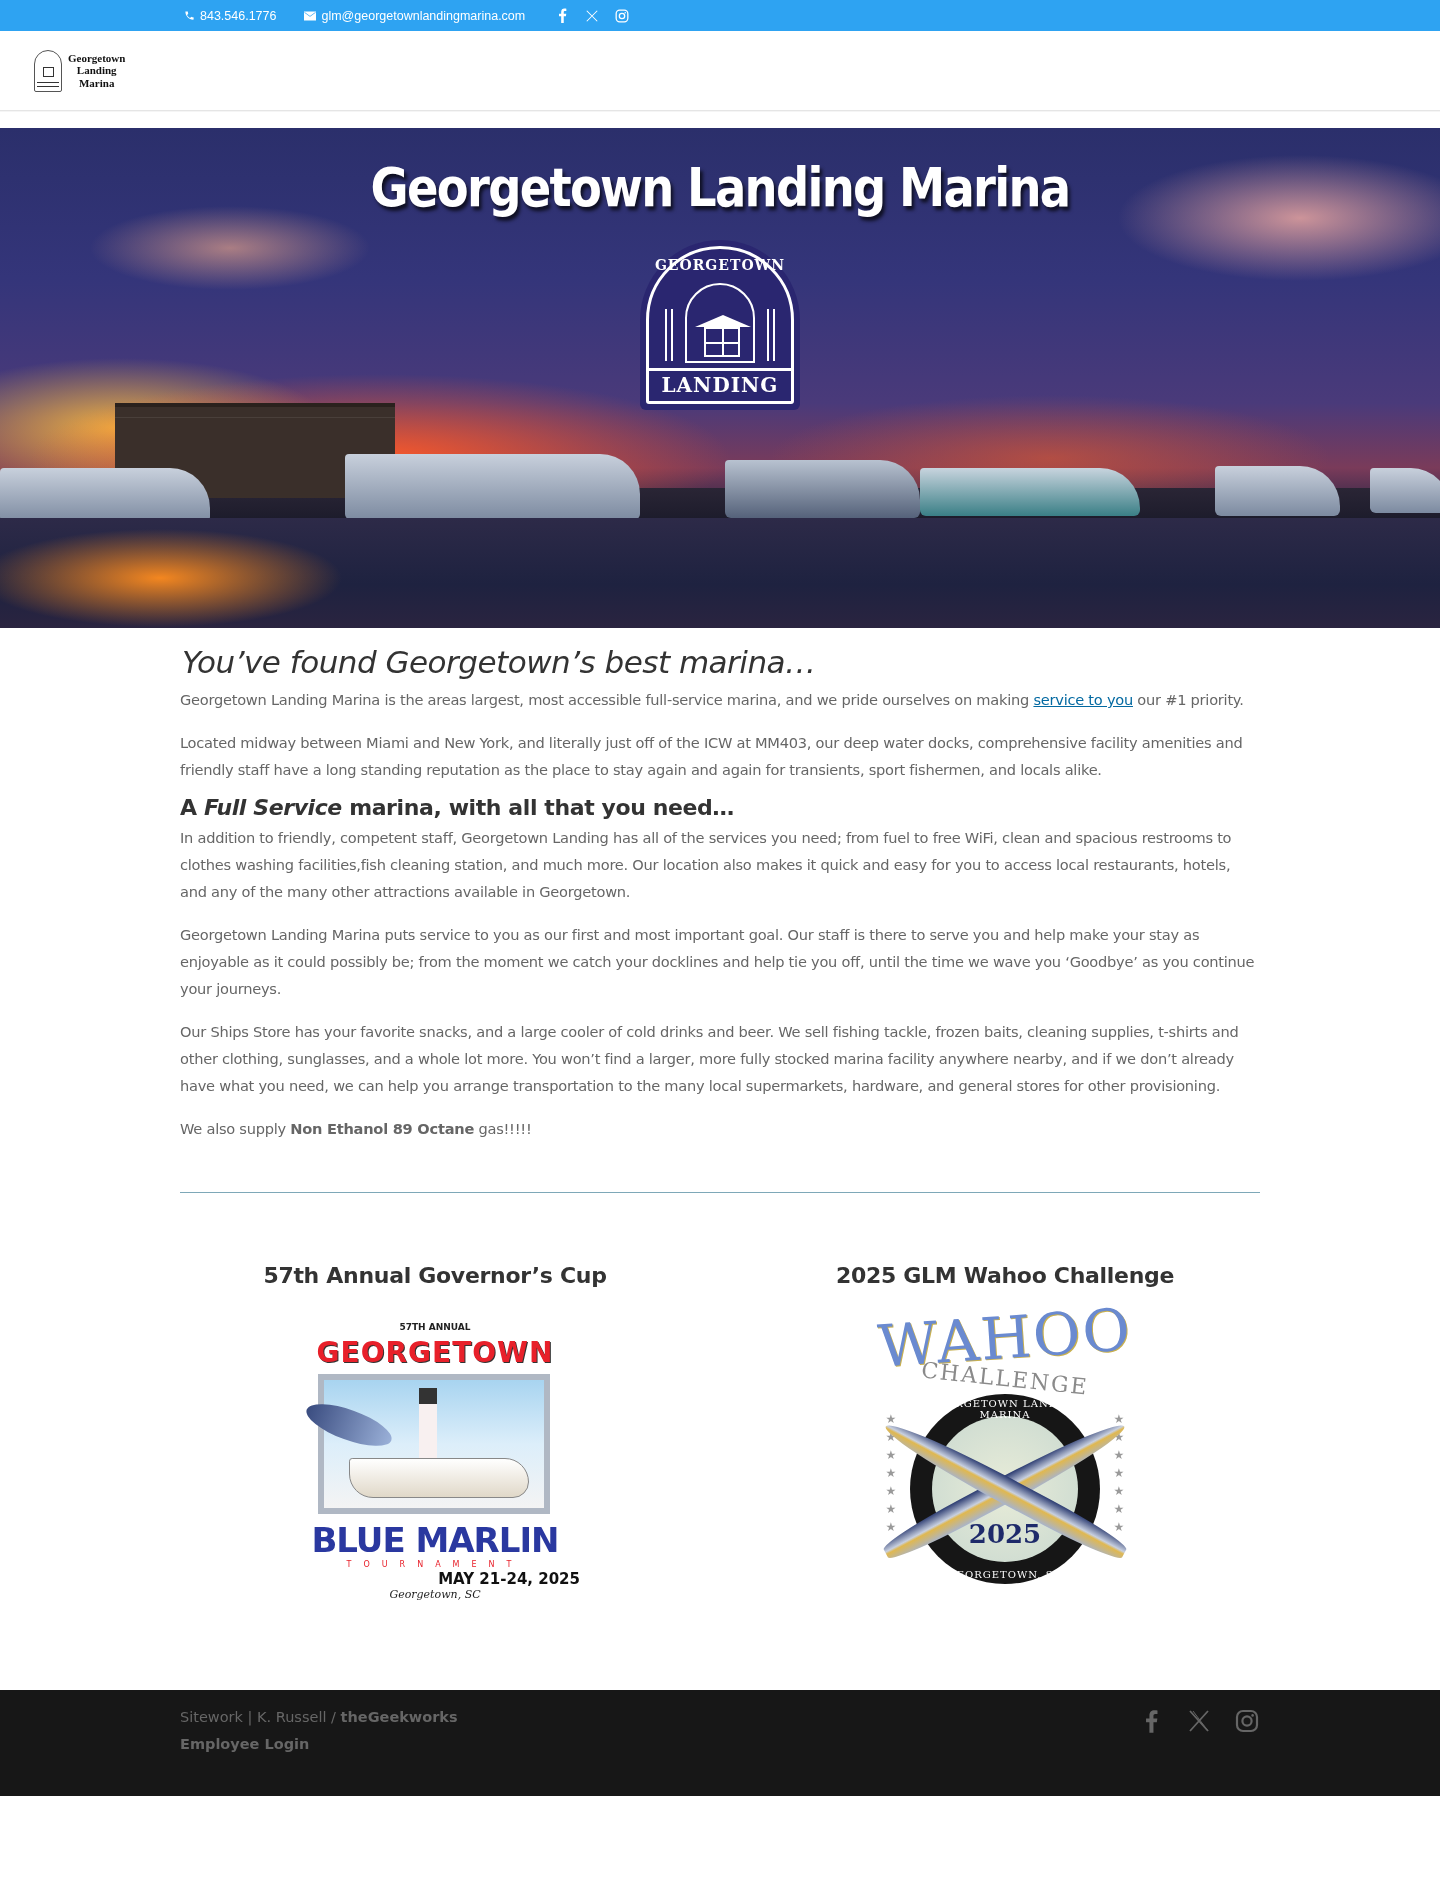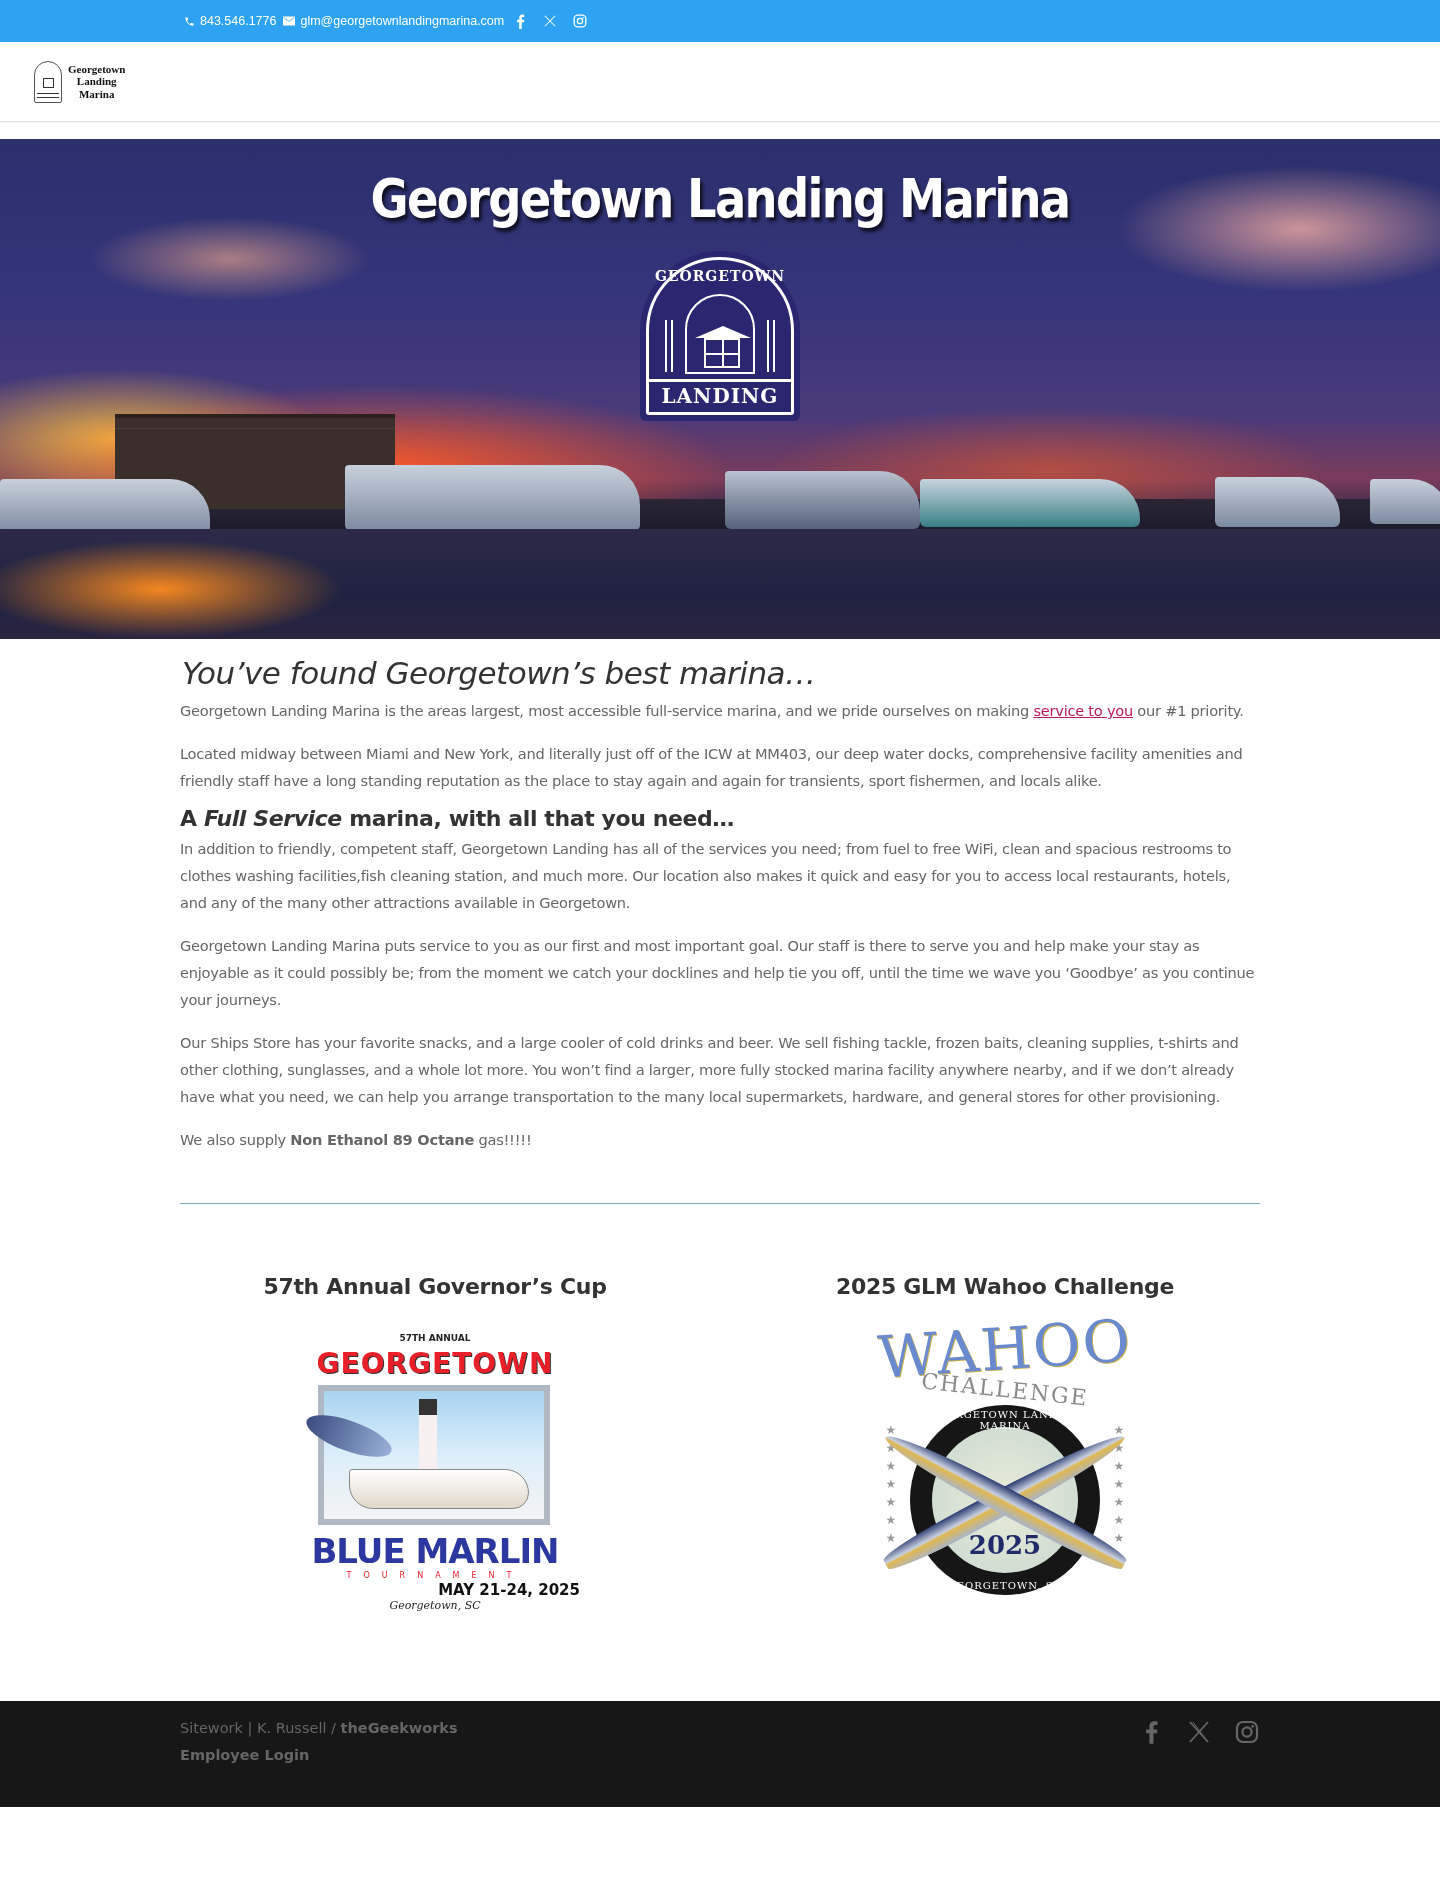--- a/index.html
+++ b/index.html
@@ -1,20 +1,20 @@
 <!DOCTYPE html>
 <html><head>
   <meta charset="utf-8">
   <style>
     * { box-sizing: border-box; margin: 0; padding: 0; }
     html, body { width: 1440px; background: #ffffff; }
     body { font-family: "DejaVu Sans", sans-serif; color: #666666; }
 
     
-    .topbar { height: 42px; background: #2ea3f2; color: #ffffff; font-size: 12px; display: flex; align-items: center; padding-left: 182px; gap: 6px; }
+    .topbar { height: 31px; background: #2ea3f2; color: #ffffff; font-size: 12px; display: flex; align-items: center; padding-left: 182px; gap: 27px; }
     .topbar .item { display: flex; align-items: center; gap: 4px; font-family: "Liberation Sans", sans-serif; font-size: 12.5px; }
     .topbar .ico { display: inline-flex; width: 14px; height: 14px; align-items: center; justify-content: center; }
     .topbar .social { display: flex; gap: 14px; margin-left: 2px; }
     .topbar .social span { display: inline-flex; width: 16px; height: 16px; align-items: center; justify-content: center; }
 
     
     .header { height: 80px; border-bottom: 1px solid #e5e5e5; display: flex; align-items: center; padding: 0 32px 0 34px; position: relative; box-shadow: 0 1px 0 rgba(0,0,0,0.04); }
     .logo { display: flex; align-items: center; gap: 6px; }
     .logo-mark { width: 28px; height: 42px; border: 1px solid #555; border-radius: 14px 14px 2px 2px; position: relative; background: #fff; }
     .logo-mark .win { position: absolute; left: 8px; top: 16px; width: 11px; height: 10px; border: 1px solid #333; }
@@ -61,21 +61,21 @@
     .hero-logo .roof { position: absolute; left: 46px; top: 66px; width: 0; height: 0; border-left: 28px solid transparent; border-right: 28px solid transparent; border-bottom: 12px solid #fff; }
     .hero-logo .bars-l, .hero-logo .bars-r { position: absolute; top: 60px; width: 8px; height: 52px; border-left: 2px solid #fff; border-right: 2px solid #fff; }
     .hero-logo .bars-l { left: 16px; }
     .hero-logo .bars-r { right: 16px; }
     .hero-logo .bottom-text { position: absolute; bottom: 4px; left: 0; right: 0; text-align: center; color: #fff; font-family: "DejaVu Serif", serif; font-weight: bold; font-size: 20px; letter-spacing: 1px; border-top: 3px solid #fff; padding-top: 2px; }
 
     
     .content { width: 1080px; margin: 0 auto; padding-top: 16px; }
     .h-main { font-family: "DejaVu Sans", sans-serif; font-style: italic; font-weight: 500; font-size: 31px; color: #333333; letter-spacing: -0.5px; margin-bottom: 6px; padding-left: 2px; }
     .content p { font-family: "DejaVu Sans", sans-serif; font-size: 14.6px; line-height: 27px; color: #666666; margin-bottom: 16px; letter-spacing: -0.25px; }
-    .content p a { color: #be185d; text-decoration: underline; margin-top: 43px; }
+    .content p a { color: #0369a1; text-decoration: underline; margin-top: 43px; }
     .h-sub { font-family: "DejaVu Sans", sans-serif; font-size: 22px; color: #333333; margin: -4px 0 4px; letter-spacing: -0.4px; }
     .h-sub em { font-style: italic; }
     .divider { height: 1px; background: #7ea8b8; margin: 50px 0 0; }
 
     
     .tournaments { display: flex; justify-content: space-between; padding: 70px 0 0; width: 1080px; margin: 0 auto; }
     .tour { width: 510px; display: flex; flex-direction: column; align-items: center; }
     .tour-title { font-family: "DejaVu Sans", sans-serif; font-size: 22px; color: #333333; letter-spacing: -0.3px; margin-bottom: 14px; }
     .poster { width: 290px; height: 300px; position: relative; }
 

